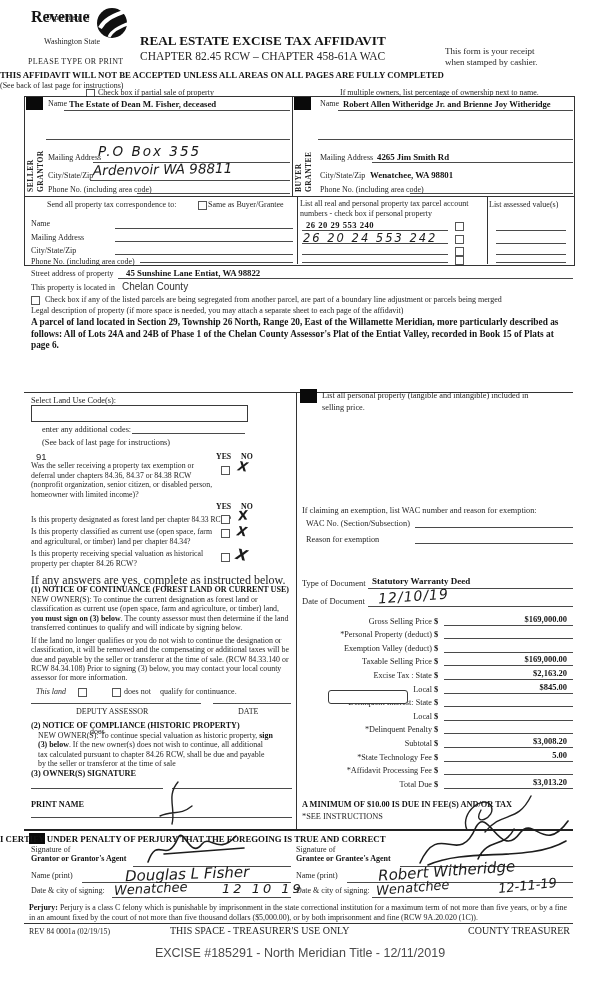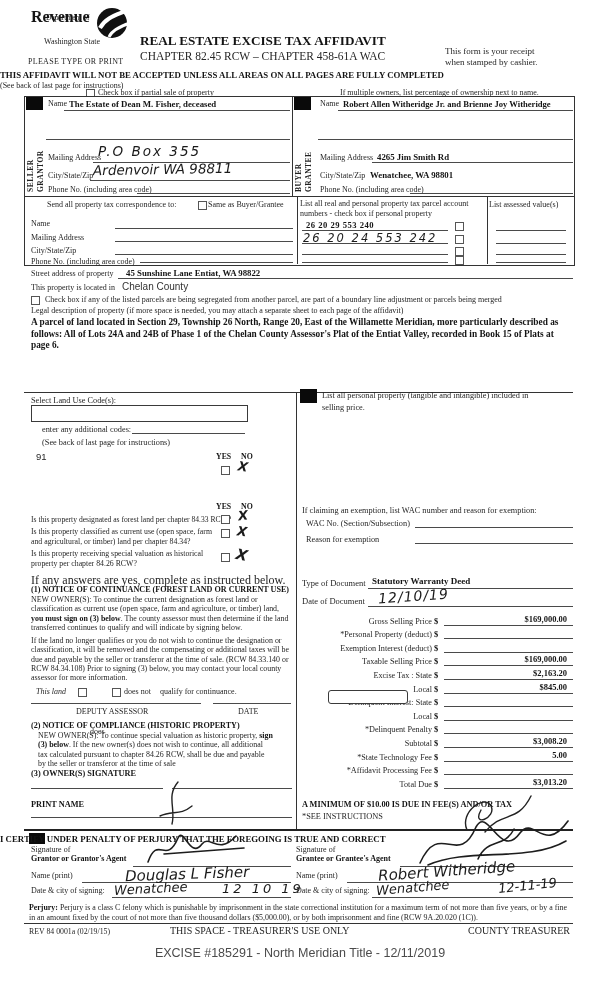--- a/index.html
+++ b/index.html
@@ -144,20 +144,21 @@
 
   <div class="t" style="left:31px;top:396px;font-size:8.3px;">Select Land Use Code(s):</div>
   <div class="box" style="left:31px;top:405px;width:215px;height:15px;border-width:1.5px;"></div>
   <div class="t" style="left:36px;top:407px;font-size:9.5px;font-family:'Liberation Sans',sans-serif;margin-top:44px;">91</div>
   <div class="t" style="left:42px;top:425px;font-size:8.3px;">enter any additional codes:</div>
   <div class="ln" style="left:132px;top:433px;width:113px;"></div>
   <div class="t" style="left:42px;top:438px;font-size:8.3px;">(See back of last page for instructions)</div>
 
   <div class="t b" style="left:216px;top:452px;font-size:7.8px;">YES</div>
   <div class="t b" style="left:241px;top:452px;font-size:7.8px;">NO</div>
+  <div class="p" style="left:31px;top:461px;width:187px;font-size:7.8px;line-height:9.6px;">Was the seller receiving a property tax exemption or deferral under chapters 84.36, 84.37 or 84.38 RCW (nonprofit organization, senior citizen, or disabled person, homeowner with limited income)?</div>
   <span class="cb" style="left:221px;top:466px;"></span>
   <div class="hx" style="left:238px;top:459px;transform:rotate(9deg);">X</div>
 
   <div class="t b" style="left:216px;top:502px;font-size:7.8px;">YES</div>
   <div class="t b" style="left:241px;top:502px;font-size:7.8px;">NO</div>
   <div class="t" style="left:31px;top:515px;font-size:7.6px;">Is this property designated as forest land per chapter 84.33 RCW?</div>
   <span class="cb" style="left:221px;top:515px;"></span>
   <div class="hx" style="left:238px;top:508px;transform:rotate(-6deg);">X</div>
 
   <div class="p" style="left:31px;top:527px;width:187px;font-size:7.8px;line-height:9.6px;">Is this property classified as current use (open space, farm and agricultural, or timber) land per chapter 84.34?</div>
@@ -219,21 +220,21 @@
         <span class="fee-label">Gross Selling Price</span>
         <span class="fee-cur">$</span>
         <span class="fee-line">$169,000.00</span>
       </div>
     <div class="fee-row">
         <span class="fee-label">*Personal Property (deduct)</span>
         <span class="fee-cur">$</span>
         <span class="fee-line"></span>
       </div>
     <div class="fee-row">
-        <span class="fee-label">Exemption Interest (deduct)</span>
+        <span class="fee-label">Exemption Valley (deduct)</span>
         <span class="fee-cur">$</span>
         <span class="fee-line"></span>
       </div>
     <div class="fee-row">
         <span class="fee-label">Taxable Selling Price</span>
         <span class="fee-cur">$</span>
         <span class="fee-line">$169,000.00</span>
       </div>
     <div class="fee-row">
         <span class="fee-label">Excise Tax : State</span>

